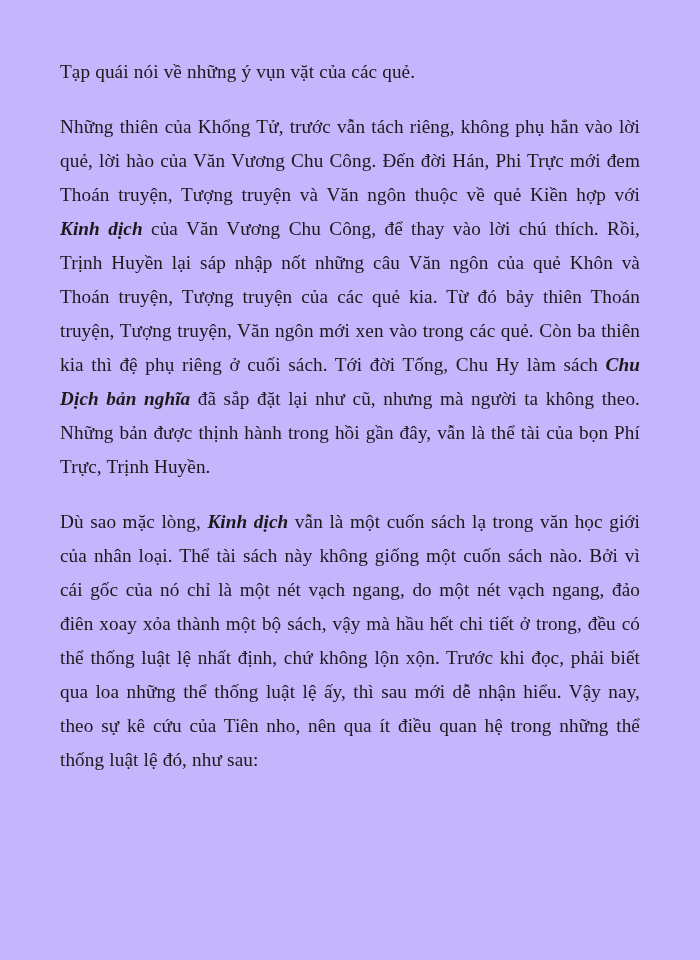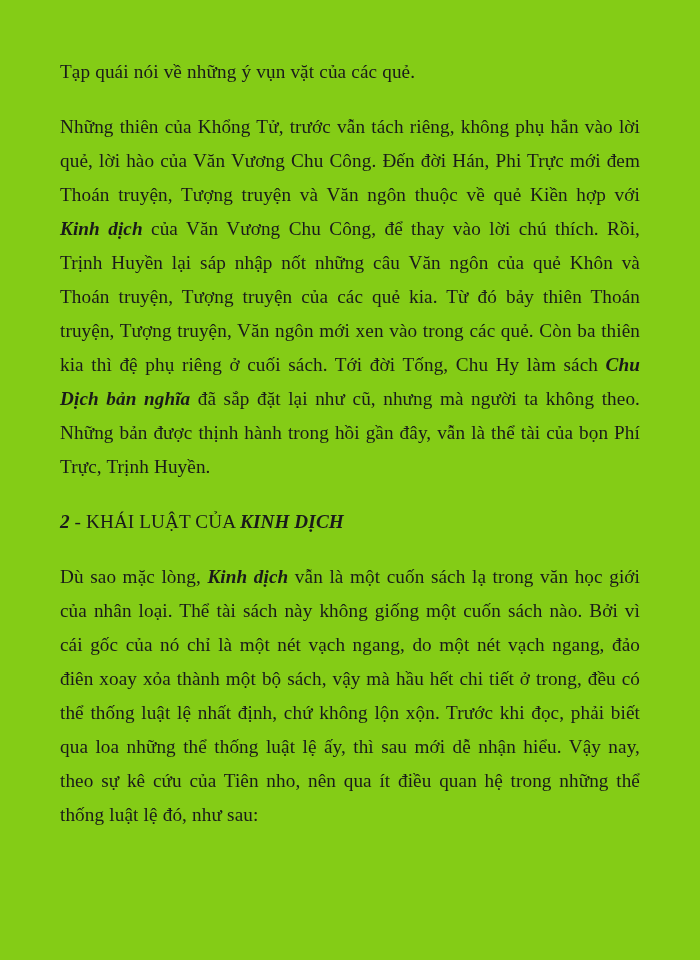--- a/index.html
+++ b/index.html
@@ -10,21 +10,21 @@
     width: 700px;
     height: 960px;
     background: #ffffff;
     font-family: "Liberation Serif", "DejaVu Serif", serif;
     color: #1a1a1a;
     overflow: hidden;
   }
   .page {
     width: 700px;
     height: 960px;
-    background: #84cc16;
+    background: #c4b5fd;
     position: relative;
     box-sizing: border-box;
     padding: 55px 60px 16px 60px;
   }
   .doc-body {
     width: 580px;
   }
   p.para {
     margin: 0 0 21px 0;
     font-size: 19.2px;
@@ -60,18 +60,17 @@
 
 <div class="page">
   <div class="doc-body">
 
     <p class="para short"><span>Tạp quái nói về những ý vụn vặt của các quẻ.</span></p>
 
     <p class="para"><span>Những thiên của Khổng Tử, trước vẫn tách riêng, không phụ hẳn vào lời quẻ, lời hào của Văn Vương Chu Công. Đến đời Hán, Phi Trực mới đem Thoán truyện, Tượng truyện và Văn ngôn thuộc về quẻ Kiền hợp với </span><span class="it">Kinh dịch</span><span> của Văn Vương Chu Công, để thay vào lời chú thích. Rồi, Trịnh Huyền lại sáp nhập nốt những câu Văn ngôn của quẻ Khôn và Thoán truyện, Tượng truyện của các quẻ kia. Từ đó bảy thiên Thoán truyện, Tượng truyện, Văn ngôn mới xen vào trong các quẻ. Còn ba thiên kia thì đệ phụ riêng ở cuối sách. Tới đời Tống, Chu Hy làm sách </span><span class="it">Chu Dịch bản nghĩa</span><span> đã sắp đặt lại như cũ, nhưng mà người ta không theo. Những bản được thịnh hành trong hồi gần đây, vẫn là thể tài của bọn Phí Trực, Trịnh Huyền.</span></p>
 
 
 
-    <h2 class="heading"><span class="it">2</span><span> - </span><span>KHÁI LUẬT CỦA </span><span class="it">KINH DỊCH</span></h2>
 
     <p class="para"><span>Dù sao mặc lòng, </span><span class="it">Kinh dịch</span><span> vẫn là một cuốn sách lạ trong văn học giới của nhân loại. Thể tài sách này không giống một cuốn sách nào. Bởi vì cái gốc của nó chỉ là một nét vạch ngang, do một nét vạch ngang, đảo điên xoay xỏa thành một bộ sách, vậy mà hầu hết chi tiết ở trong, đều có thể thống luật lệ nhất định, chứ không lộn xộn. Trước khi đọc, phải biết qua loa những thể thống luật lệ ấy, thì sau mới dễ nhận hiểu. Vậy nay, theo sự kê cứu của Tiên nho, nên qua ít điều quan hệ trong những thể thống luật lệ đó, như sau:</span></p>
 
   </div>
 </div>
 
 </body></html>

